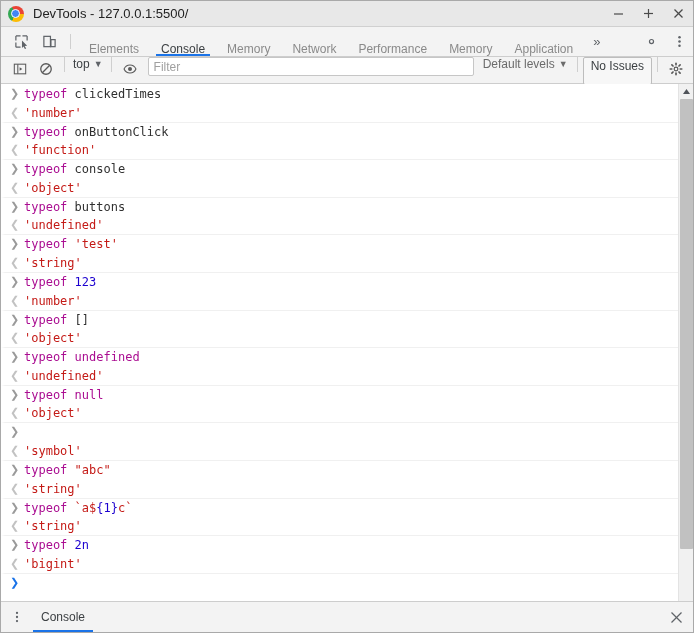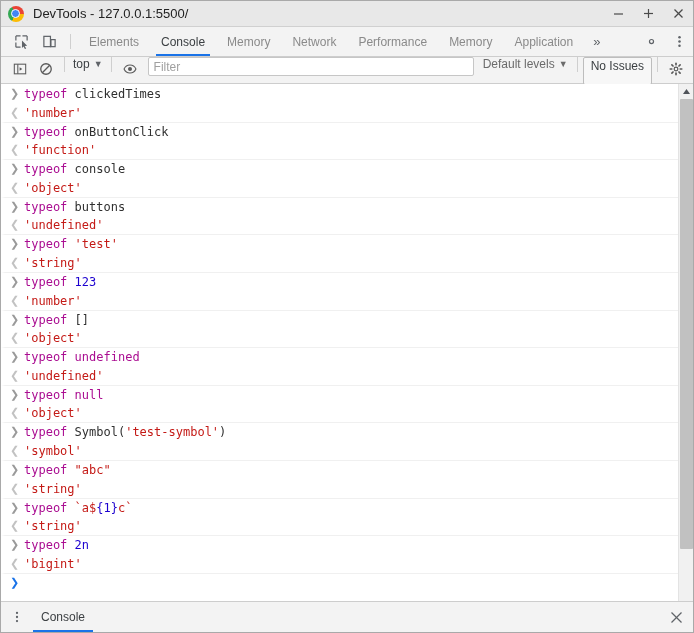--- a/index.html
+++ b/index.html
@@ -90,21 +90,21 @@
     background: #cfcfcf;
     margin: 7px 7px;
     flex: none;
   }
   .tabs {
     display: flex;
     align-items: stretch;
   }
   .tab {
     display: flex;
-    align-items: center;
+    align-items: flex-end;
     padding: 0 11px;
     font-size: 12px;
     color: #8a8a8a;
     white-space: nowrap;
     position: relative;
   }
   .tab.active { color: #3c4043; }
   .tab.active::after {
     content: "";
     position: absolute;
@@ -513,21 +513,20 @@
         <div class="msg input">
           <div class="marker">❯</div>
           <div class="content"><span class="kw">typeof </span><span class="kw">null</span></div>
         </div>
         <div class="msg result">
           <div class="marker">❮</div>
           <div class="content"><span class="str">'object'</span></div>
         </div>
         <div class="msg input">
           <div class="marker">❯</div>
-          <div class="content"><span class="kw">typeof </span><span class="id">Symbol</span><span class="punc">(</span><span class="str">'test-symbol'</span><span class="punc">)</span></div>
         </div>
         <div class="msg result">
           <div class="marker">❮</div>
           <div class="content"><span class="str">'symbol'</span></div>
         </div>
         <div class="msg input">
           <div class="marker">❯</div>
           <div class="content"><span class="kw">typeof </span><span class="str">"abc"</span></div>
         </div>
         <div class="msg result">

